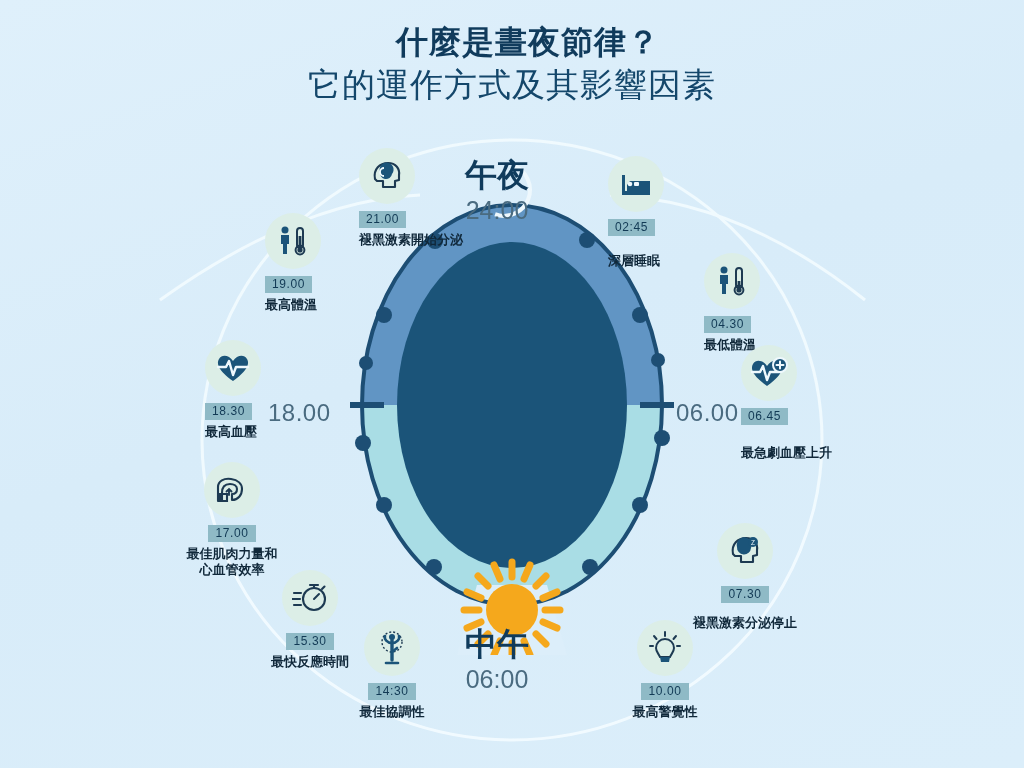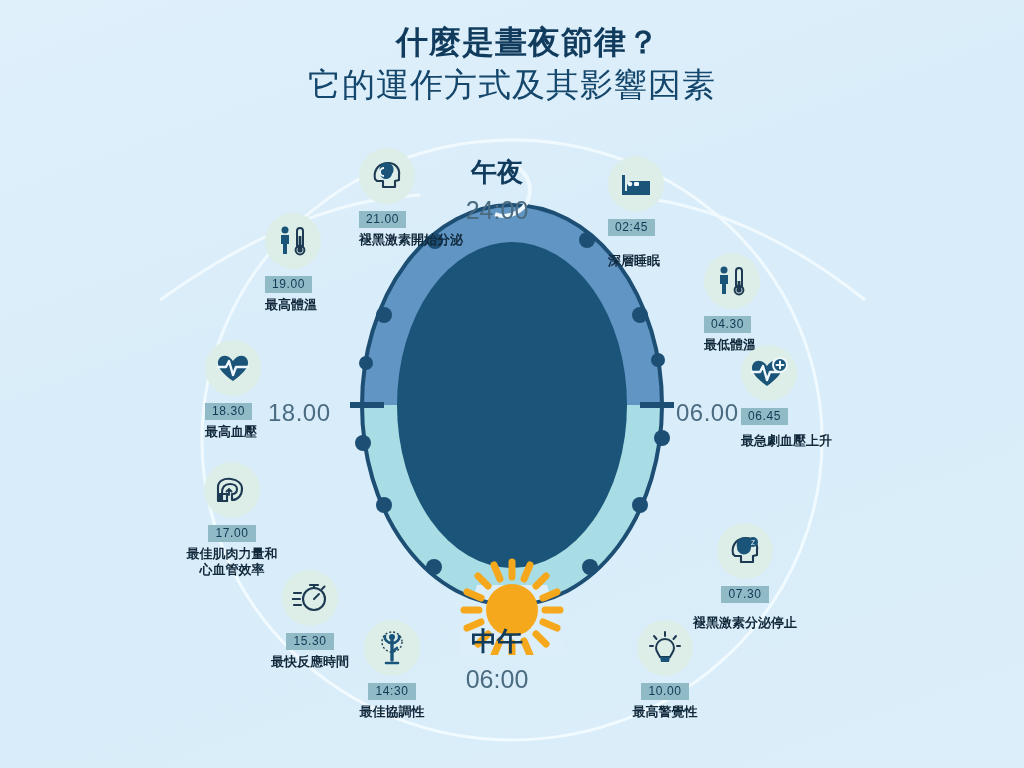--- a/index.html
+++ b/index.html
@@ -41,24 +41,24 @@
     position: absolute; color: #4a6b80;
     font-size: 24px; letter-spacing: 0.5px; white-space: nowrap;
   }
   .axis-18 { left: 268px; top: 399px; }
   .axis-06 { left: 676px; top: 399px; }
 
   .pole {
     position: absolute; text-align: center; white-space: nowrap;
   }
   .pole .pole-name {
-    font-size: 26px; font-weight: bold; color: #103b5c; line-height: 1.1;
+    font-size: 32px; font-weight: bold; color: #103b5c; line-height: 1.1;
   }
   .pole .pole-time {
-    font-size: 25px; color: #4a6b80; line-height: 1.25; margin-top: 8px;
+    font-size: 25px; color: #4a6b80; line-height: 1.25; margin-top: 2px;
   }
   .pole-top   { left: 437px; top: 158px; width: 120px; }
   .pole-bottom{ left: 437px; top: 627px; width: 120px; }
 
   
   .node { position: absolute; }
   .node-icon {
     width: 56px; height: 56px; border-radius: 50%;
     background: #dceee7;
     display: flex; align-items: center; justify-content: center;
@@ -256,21 +256,21 @@
   <div class="node align-left" style="left:741px; top:345px;">
     <div class="node-icon">
       <svg width="38" height="32" viewBox="0 0 38 32">
         <path d="M17 29 C3 19 0 12 3 7 C6 2 13 3 17 9 C21 3 28 2 31 7 C34 12 31 19 17 29 Z" fill="#1b5479"></path>
         <path d="M2 15 L10 15 L13 9 L17 23 L20 15 L31 15" fill="none" stroke="#eef8fd" stroke-width="2.4" stroke-linejoin="round" stroke-linecap="round"></path>
         <circle cx="30" cy="8" r="7" fill="#1b5479" stroke="#eef8fd" stroke-width="2"></circle>
         <path d="M30 4.5 L30 11.5 M26.5 8 L33.5 8" stroke="#eef8fd" stroke-width="2" stroke-linecap="round"></path>
       </svg>
     </div>
     <div class="badge-row"><span class="badge">06.45</span></div>
-    <div class="node-label" style="margin-top:8px;">最急劇血壓上升</div>
+    <div class="node-label" style="margin-top:20px;">最急劇血壓上升</div>
   </div>
 
   <div class="node align-center" style="left:152px; top:462px; width:160px;">
     <div class="node-icon">
       <svg width="36" height="32" viewBox="0 0 36 32">
         <path d="M4 13 C4 7 10 4 17 5 C24 6 28 10 28 15 C28 21 24 26 18 26 L18 20 C21 20 23 18 23 15 C23 12 20 10 16 10 C10 10 8 14 8 19 L8 27 L4 27 Z" fill="none" stroke="#1d3a52" stroke-width="2.1" stroke-linejoin="round"></path>
         <path d="M6 20 L13 20 L13 27 L6 27 Z" fill="none" stroke="#1d3a52" stroke-width="2.1"></path>
         <path d="M15 21 L15 15 M12.5 17.5 L15 15 L17.5 17.5" stroke="#1d3a52" stroke-width="1.9" fill="none" stroke-linecap="round"></path>
       </svg>
     </div>

